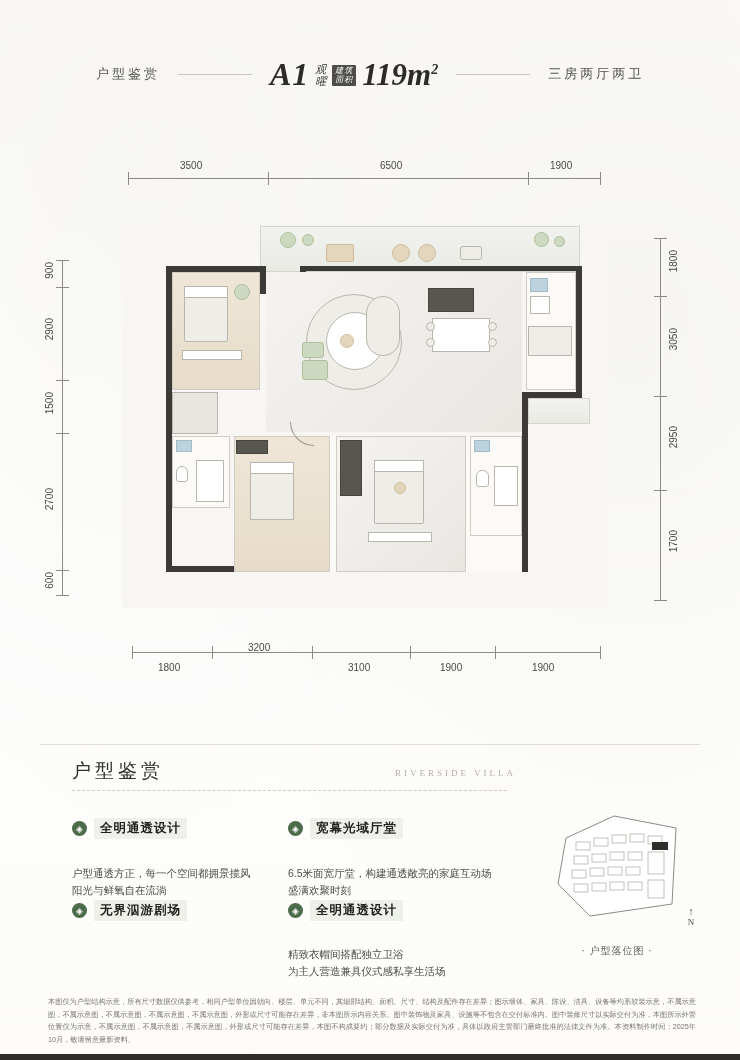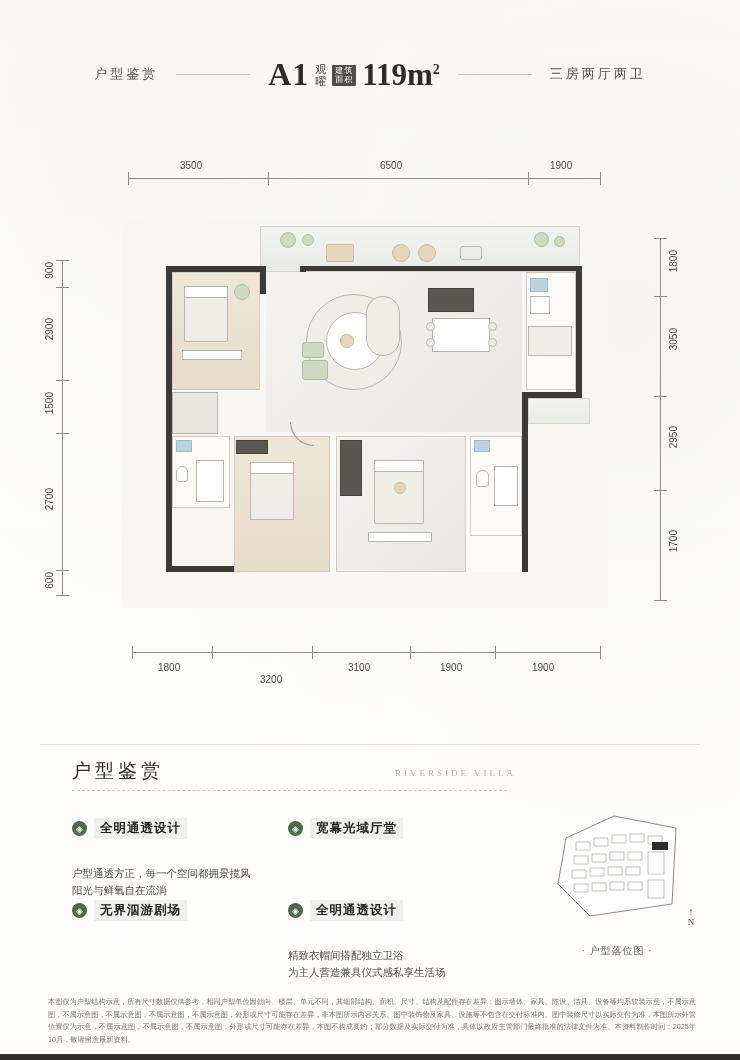--- a/index.html
+++ b/index.html
@@ -24,21 +24,21 @@
     position: absolute; top: 58px; left: 0; right: 0;
     display: flex; align-items: center; justify-content: center;
     gap: 18px;
   }
   .hdr-label {
     font-size: 13px; letter-spacing: 3px; color: #55544f;
   }
   .hdr-rule {
     width: 74px; height: 1px; background: #c9c6bd;
   }
-  .hdr-center { display: flex; align-items: flex-end; gap: 6px; }
+  .hdr-center { display: flex; align-items: flex-end; gap: 6px; font-style: italic; }
   .hdr-code {
     font-family: "Liberation Serif", serif;
     font-size: 32px; font-weight: bold; color: #2c2b28; line-height: 1;
     letter-spacing: 1px;
   }
   .hdr-sub {
     font-size: 11px; line-height: 1.15; color: #3c3b37;
     display: flex; flex-direction: column; justify-content: flex-end;
     padding-bottom: 2px;
   }
@@ -196,21 +196,21 @@
     <div class="dim-text dim-v" style="left:628px; top:380px;">1700</div>
 
     <div class="dimline" style="left:92px; top:502px; width:468px; height:1px;"></div>
     <div class="tick" style="left:92px; top:496px; width:1px; height:13px;"></div>
     <div class="tick" style="left:172px; top:496px; width:1px; height:13px;"></div>
     <div class="tick" style="left:272px; top:496px; width:1px; height:13px;"></div>
     <div class="tick" style="left:370px; top:496px; width:1px; height:13px;"></div>
     <div class="tick" style="left:455px; top:496px; width:1px; height:13px;"></div>
     <div class="tick" style="left:560px; top:496px; width:1px; height:13px;"></div>
     <div class="dim-text" style="left:118px; top:512px;">1800</div>
-    <div class="dim-text" style="left:208px; top:524px;margin-left:12px;">3200</div>
+    <div class="dim-text" style="left:208px; top:492px;">3200</div>
     <div class="dim-text" style="left:308px; top:512px;">3100</div>
     <div class="dim-text" style="left:400px; top:512px;">1900</div>
     <div class="dim-text" style="left:492px; top:512px;">1900</div>
 
     <div class="plan">
 
       <div style="position:absolute; left:-8px; top:-8px; width:486px; height:386px; background:#f7f6f2; border-radius:4px;"></div>
 
       <div class="room balcony" style="left:130px; top:-4px; width:320px; height:46px; border-color:#d6d3ca;"></div>
       <div class="furn green circle" style="left:150px; top:2px; width:16px; height:16px;"></div>
@@ -305,35 +305,37 @@
     </div>
     <div class="feat-body" style="white-space:pre-line;">户型通透方正，每一个空间都拥景揽风
 阳光与鲜氧自在流淌</div>
   </div>
 
   <div class="feat" style="left:288px; top:818px;">
     <div class="feat-head">
       <span class="badge">◈</span>
       <span class="feat-title">宽幕光域厅堂</span>
     </div>
+    <div class="feat-body" style="white-space:pre-line;">6.5米面宽厅堂，构建通透敞亮的家庭互动场
+盛满欢聚时刻</div>
   </div>
 
   <div class="feat" style="left:72px; top:900px;">
     <div class="feat-head">
       <span class="badge">◈</span>
       <span class="feat-title">无界泅游剧场</span>
     </div>
   </div>
 
   <div class="feat" style="left:288px; top:900px;">
     <div class="feat-head">
       <span class="badge">◈</span>
       <span class="feat-title">全明通透设计</span>
     </div>
-    <div class="feat-body" style="white-space:pre-line;">精致衣帽间搭配独立卫浴
+    <div class="feat-body" style="white-space:pre-line;font-family:Liberation Mono, monospace;">精致衣帽间搭配独立卫浴
 为主人营造兼具仪式感私享生活场</div>
   </div>
 
   <div class="minimap">
     <svg width="130" height="108" viewBox="0 0 130 108">
       <polygon points="14,26 62,4 124,16 120,92 38,104 6,72" fill="#ffffff" stroke="#8e8b83" stroke-width="1"></polygon>
       <g stroke="#b5b2aa" stroke-width="0.8" fill="none">
         <rect x="24" y="30" width="14" height="8"></rect>
         <rect x="42" y="26" width="14" height="8"></rect>
         <rect x="60" y="23" width="14" height="8"></rect>

